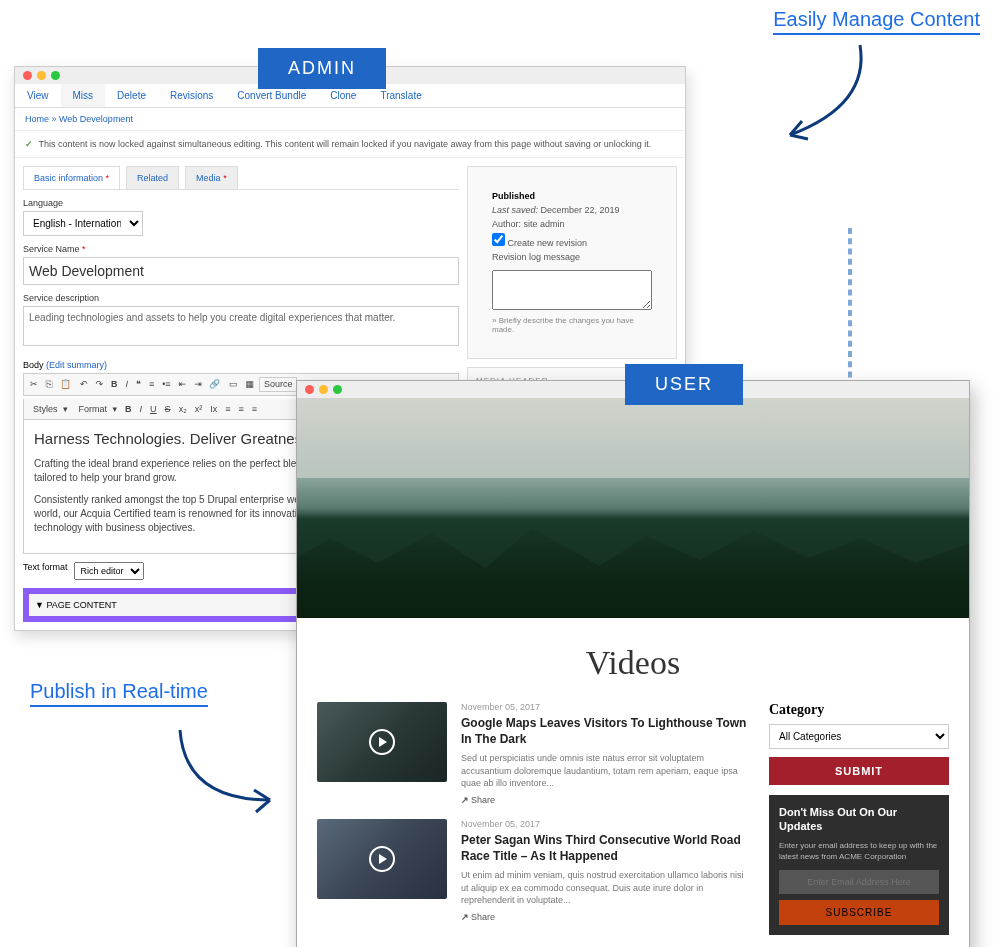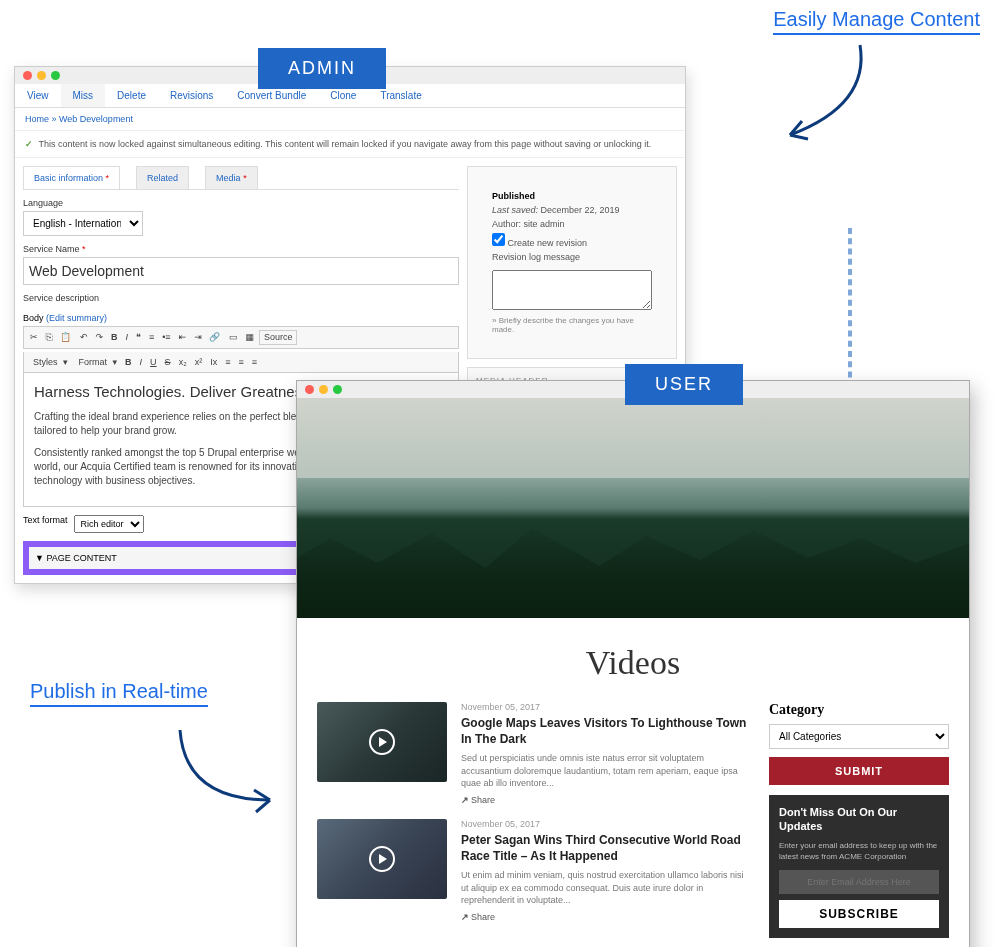--- a/index.html
+++ b/index.html
@@ -23,21 +23,21 @@
 .admin-tabs{display:flex;background:#fff;border-bottom:1px solid #ddd;font-size:10px}
 .admin-tabs div{padding:6px 12px;color:#2066c4;cursor:pointer}
 .admin-tabs .active{background:#f5f5f5}
 .breadcrumb{font-size:9px;color:#2066c4;padding:6px 10px;border-bottom:1px solid #eee}
 .notice{display:flex;align-items:center;gap:6px;font-size:9px;color:#555;padding:8px 10px;border-bottom:1px solid #eee}
 .notice .check{color:#5a9e3d;font-weight:bold}
 .admin-body{display:flex;gap:8px;padding:8px}
 .admin-left{flex:1}
 .admin-right{width:210px}
 .sub-tabs{display:flex;font-size:9px;border-bottom:1px solid #ddd}
-.sub-tabs div{padding:6px 10px;background:#eee;border:1px solid #ddd;border-bottom:none;margin-right:16px;color:#2066c4}
+.sub-tabs div{padding:6px 10px;background:#eee;border:1px solid #ddd;border-bottom:none;margin-right:6px;color:#2066c4}
 .sub-tabs .active{background:#fff}
 .req{color:#d00}
 .field-label{font-size:9px;color:#333;margin:8px 0 3px}
 .select,.input,.textarea{border:1px solid #ccc;font-size:10px;padding:5px;width:100%;background:#fff}
 .select{width:120px}
 .textarea{height:40px;resize:none;color:#666}
 .body-label{font-size:9px;margin-top:10px}
 .body-label a{color:#2066c4}
 .toolbar{border:1px solid #ccc;background:#f7f7f7;padding:3px;display:flex;flex-wrap:wrap;gap:2px;font-size:9px;margin-top:3px}
 .toolbar span{padding:2px 3px;color:#444;cursor:pointer}
@@ -77,21 +77,21 @@
 .share{font-size:9px;color:#555}
 .share::before{content:"↗ ";font-weight:bold}
 .sidebar{width:180px}
 .sidebar h4{font-size:14px;font-weight:600;margin-bottom:6px;font-family:Georgia,serif}
 .cat-select{width:100%;border:1px solid #ccc;padding:5px;font-size:10px;margin-bottom:8px;background:#fff}
 .submit-btn{width:100%;background:#a31f2c;color:#fff;font-weight:bold;font-size:11px;padding:8px;border:none;letter-spacing:1px;margin-bottom:10px}
 .newsletter{background:#2e2e2e;color:#ddd;padding:10px}
 .newsletter h5{font-size:11px;font-weight:bold;color:#fff;margin-bottom:6px;line-height:1.3}
 .newsletter p{font-size:8px;line-height:1.4;margin-bottom:8px;color:#bbb}
 .newsletter input{width:100%;background:#555;border:none;color:#ccc;font-size:9px;padding:7px;margin-bottom:6px;text-align:center}
-.newsletter button{width:100%;background:#ffffff;border:none;font-size:12px;font-weight:bold;padding:7px;letter-spacing:1px}
+.newsletter button{width:100%;background:#c2410c;border:none;font-size:10px;font-weight:normal;padding:7px;letter-spacing:1px}
 </style>
 </head>
 <body>
 
 <div class="callout top">Easily Manage Content</div>
 <svg class="arrow top" viewBox="0 0 120 120">
     <path d="M100 10 Q110 70 30 100"></path>
     <path d="M30 100 l12 -14 M30 100 l18 4"></path>
   </svg>
 <div class="callout left">Publish in Real-time</div>
@@ -129,20 +129,21 @@
       <div class="sub-tabs">
         <div class="active"><span>Basic information</span> <span class="req">*</span></div>
         <div>Related</div>
         <div><span>Media</span> <span class="req">*</span></div>
       </div>
       <div class="field-label">Language</div>
       <select class="select"><option>English - International</option></select>
       <div class="field-label"><span>Service Name</span> <span class="req">*</span></div>
       <input class="input" style="font-size: 14px; color: rgb(51, 51, 51);" value="Web Development">
       <div class="field-label">Service description</div>
+      <textarea class="textarea" style="">Leading technologies and assets to help you create digital experiences that matter.</textarea>
       <div class="body-label"><span>Body</span> <a>(Edit summary)</a></div>
       <div class="toolbar">
         <span>✂</span>
         <span>⎘</span>
         <span>📋</span>
         <span>↶</span>
         <span>↷</span>
         <span><b>B</b></span>
         <span><i>I</i></span>
         <span>❝</span>

